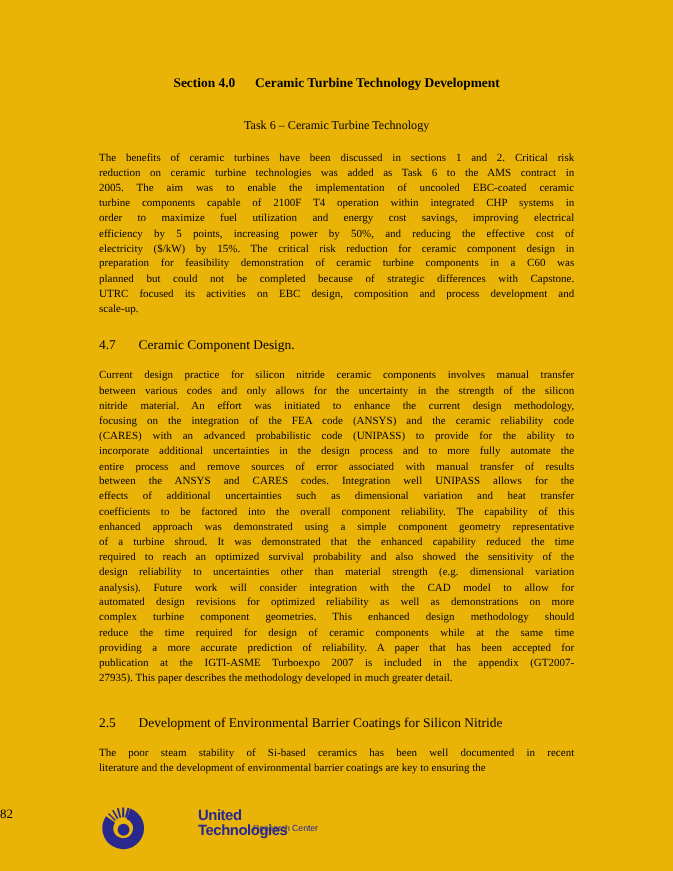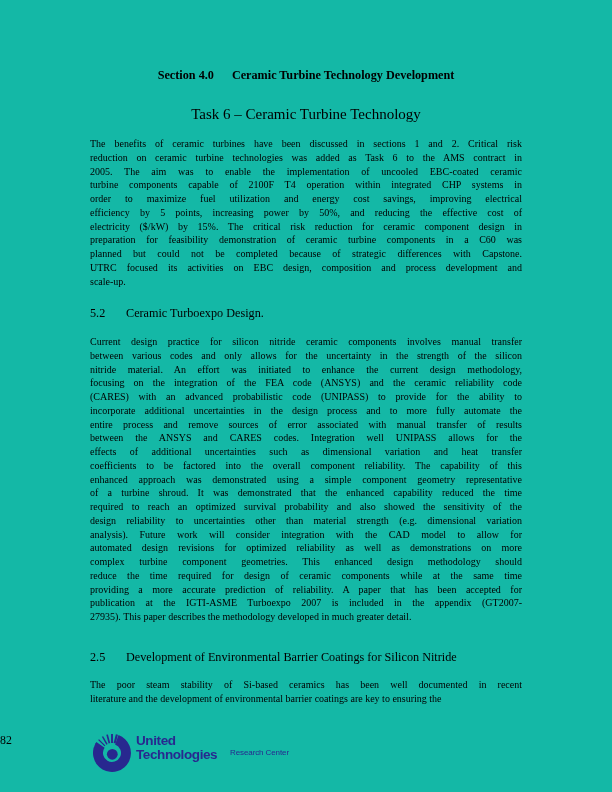--- a/index.html
+++ b/index.html
@@ -1,27 +1,27 @@
 <!DOCTYPE html>
 <html><head>
 <meta charset="utf-8">
 <style>
   html,body { margin:0; padding:0; background:#ffffff; }
   .page {
-    position:relative; width:612px; height:792px; background:#14b8a6;
+    position:relative; width:612px; height:792px; background:#eab308;
     font-family:"Liberation Serif", serif; color:#000; overflow:hidden;
   }
   .doc-title {
     position:absolute; top:68px; left:0; width:612px; text-align:center;
     font-size:12.2px; font-weight:bold; line-height:14px;
   }
   .title-gap { display:inline-block; width:18px; }
   .doc-subtitle {
     position:absolute; top:107px; left:0; width:612px; text-align:center;
-    font-size:15px; line-height:14px;
+    font-size:11px; line-height:14px;
   }
   .para {
     position:absolute; left:90px; width:432px;
     font-size:10px; line-height:13.75px;
   }
   .tline { text-align:justify; text-align-last:justify; }
   .tline.last { text-align-last:left; }
   #para-1 { top:137px; }
   #para-2 { top:335px; }
   #para-3 { top:678px; }
@@ -34,20 +34,21 @@
   .page-number {
     position:absolute; top:733px; left:0; width:612px; text-align:left;
     font-size:11.8px; line-height:14px;font-family:Liberation Serif, serif;
   }
   .footer-logo { position:absolute; left:92px; top:732px; display:flex; align-items:flex-start; }
   .gear { width:40px; height:42px; margin-right:4px; }
   .logo-text {
     font-family:"Liberation Sans", sans-serif; font-weight:bold;
     color:#28288f; font-size:13.5px; line-height:13.5px; letter-spacing:-0.4px;
     margin-top:2px;
+    margin-left:44px;
   }
   .research-center {
     position:absolute; left:230px; top:748px;
     font-family:"Liberation Sans", sans-serif; font-weight:normal;
     color:#28288f; font-size:8px; letter-spacing:-0.1px;
   }
 </style>
 </head>
 <body>
 
@@ -67,21 +68,21 @@
       <div class="tline">order to maximize fuel utilization and energy cost savings, improving electrical</div>
       <div class="tline">efficiency by 5 points, increasing power by 50%, and reducing the effective cost of</div>
       <div class="tline">electricity ($/kW) by 15%.  The critical risk reduction for ceramic component design in</div>
       <div class="tline">preparation for feasibility demonstration of ceramic turbine components in a C60 was</div>
       <div class="tline">planned but could not be completed because of strategic differences with Capstone.</div>
       <div class="tline">UTRC focused its activities on EBC design, composition and process development and</div>
       <div class="tline last">scale-up.</div>
     </div>
 
   <div class="heading" id="heading-41">
-    <span class="hnum">5.2</span><span>Ceramic Turboexpo Design.</span>
+    <span class="hnum">4.7</span><span>Ceramic Component Design.</span>
   </div>
 
   <div class="para" id="para-2">
       <div class="tline">Current design practice for silicon nitride ceramic components involves manual transfer</div>
       <div class="tline">between various codes and only allows for the uncertainty in the strength of the silicon</div>
       <div class="tline">nitride material.  An effort was initiated to enhance the current design methodology,</div>
       <div class="tline">focusing on the integration of the FEA code (ANSYS) and the ceramic reliability code</div>
       <div class="tline">(CARES) with an advanced probabilistic code (UNIPASS) to provide for the ability to</div>
       <div class="tline">incorporate additional uncertainties in the design process and to more fully automate the</div>
       <div class="tline">entire process and remove sources of error associated with manual transfer of results</div>

